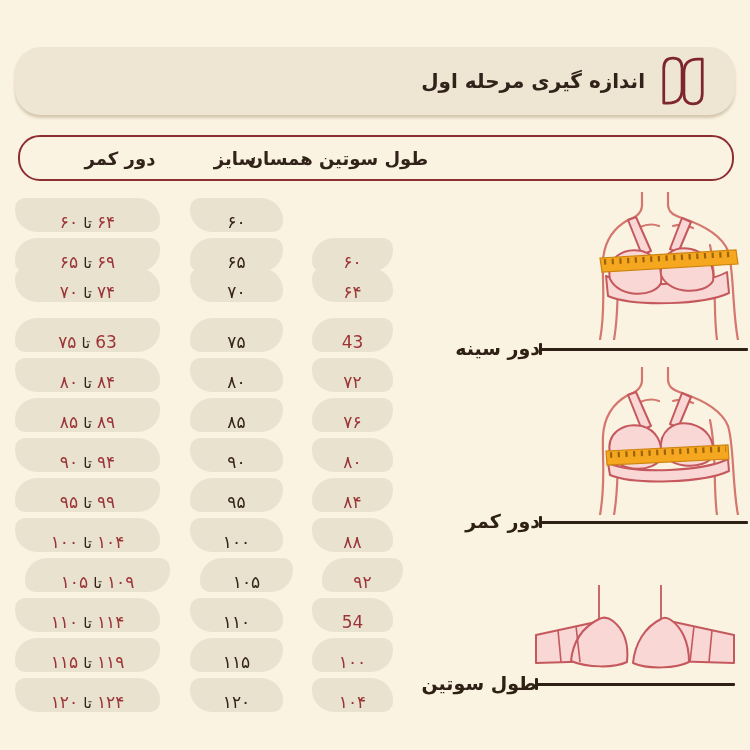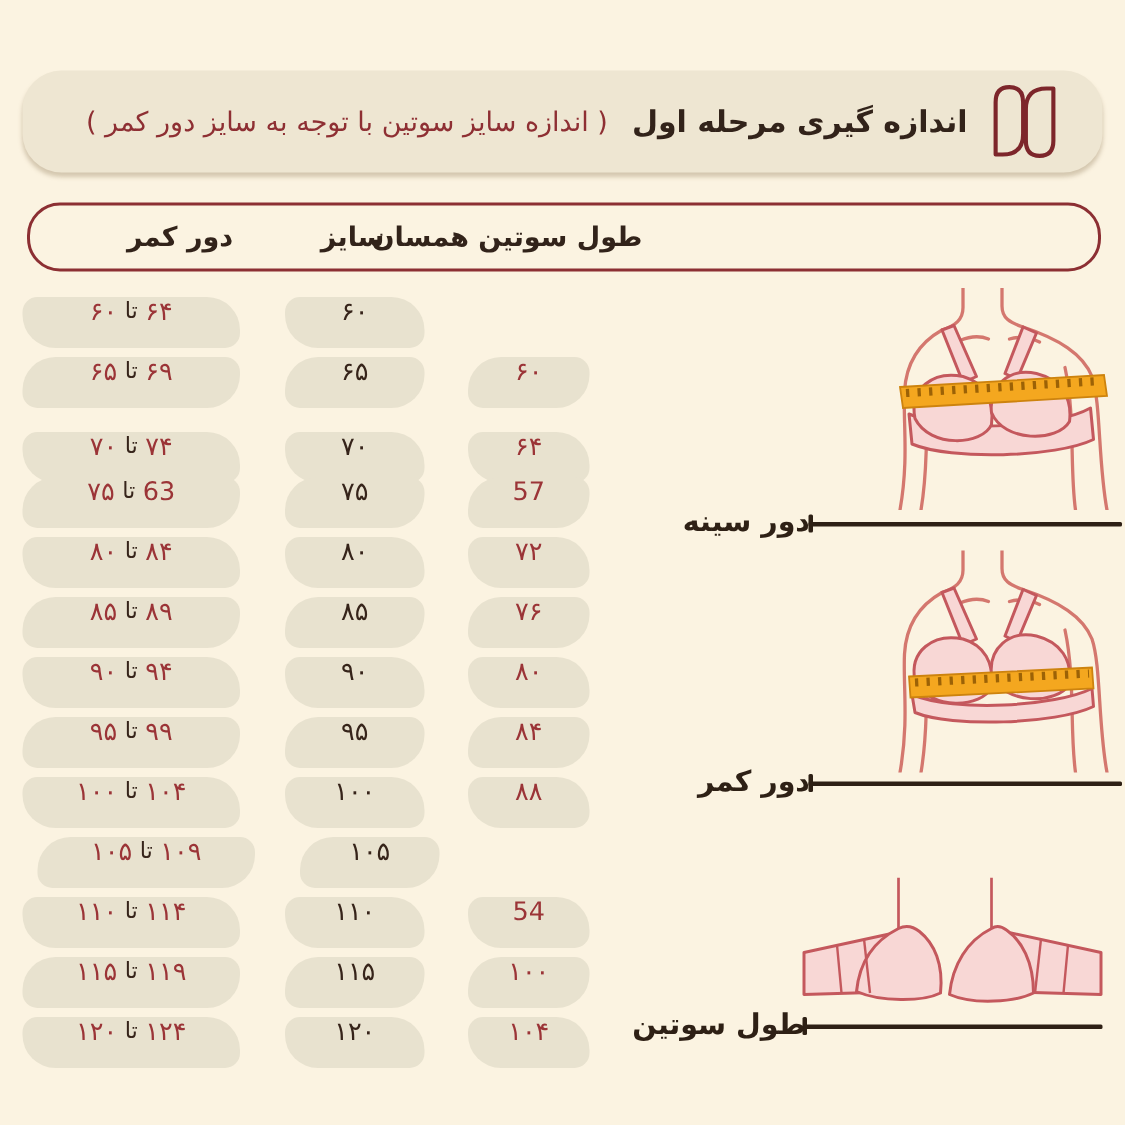--- a/index.html
+++ b/index.html
@@ -27,21 +27,21 @@
     position:absolute;top:0;height:100%;display:flex;align-items:center;justify-content:center;
     font-size:18px;font-weight:700;color:#32231a;direction:rtl;white-space:nowrap;
   }
   .col-waist{left:40px;width:120px}
   .col-size{left:165px;width:100px}
   .col-bra{left:238px;width:160px}
   
   .row{position:absolute;left:0;width:750px;height:34px}
   .cell{
     position:absolute;top:0;height:34px;background:#e8e2cf;
-    display:flex;align-items:flex-start;justify-content:center;
+    display:flex;align-items:flex-end;justify-content:center;
     font-size:17px;color:#9b3437;
   }
   .c-waist{left:15px;width:145px;gap:5px;direction:ltr}
   .c-size{left:190px;width:93px;color:#36241a}
   .c-bra{left:312px;width:81px}
   .alt-a{border-radius:10px 22px 10px 22px}
   .alt-b{border-radius:22px 10px 22px 10px}
   .ta{color:#36241a;font-size:15px}
   
   .figure{position:absolute}
@@ -54,21 +54,20 @@
 </style>
 </head>
 <body>
 
 <div class="card">
   <svg width="44" height="52" viewBox="0 0 48 56">
     <path d="M3,52 V14 Q3,3 13,3 Q23,3 23,14 V37 Q23,52 8,52 Z" fill="none" stroke="#7d262b" stroke-width="3" stroke-linejoin="round"></path>
     <path d="M45,4 V42 Q45,53 35,53 Q25,53 25,42 V19 Q25,4 40,4 Z" fill="none" stroke="#7d262b" stroke-width="3" stroke-linejoin="round"></path>
   </svg>
   <span class="card-title">اندازه گیری مرحله اول</span>
-  <span class="card-sub">( اندازه سایز سوتین با توجه به سایز دور کمر )</span>
 </div>
 
 <div class="thead">
   <div class="col col-waist">دور کمر</div>
   <div class="col col-bra">طول سوتین همسان</div>
   <div class="col col-size">سایز</div>
 </div>
 
 <div id="rows">
     <div class="row" style="top: 198px;">
@@ -81,37 +80,37 @@
     </div>
     <div class="row" style="top: 238px;">
       <div class="cell c-waist alt-b">
         <span>۶۵</span>
         <span class="ta">تا</span>
         <span>۶۹</span>
       </div>
       <div class="cell c-size alt-b">۶۵</div>
       <div class="cell c-bra alt-b">۶۰</div>
     </div>
-    <div class="row" style="top: 288px;">
+    <div class="row" style="top: 268px;">
       <div class="cell c-waist alt-a">
         <span>۷۰</span>
         <span class="ta">تا</span>
         <span>۷۴</span>
       </div>
       <div class="cell c-size alt-a">۷۰</div>
       <div class="cell c-bra alt-a">۶۴</div>
     </div>
     <div class="row" style="top: 318px;">
       <div class="cell c-waist alt-b">
         <span>۷۵</span>
         <span class="ta">تا</span>
         <span>63</span>
       </div>
       <div class="cell c-size alt-b">۷۵</div>
-      <div class="cell c-bra alt-b">57</div>
+      <div class="cell c-bra alt-b">43</div>
     </div>
     <div class="row" style="top: 358px;">
       <div class="cell c-waist alt-a">
         <span>۸۰</span>
         <span class="ta">تا</span>
         <span>۸۴</span>
       </div>
       <div class="cell c-size alt-a">۸۰</div>
       <div class="cell c-bra alt-a">۷۲</div>
     </div>
@@ -151,20 +150,21 @@
       <div class="cell c-size alt-a">۱۰۰</div>
       <div class="cell c-bra alt-a">۸۸</div>
     </div>
     <div class="row" style="top: 558px; margin-left: 10px;">
       <div class="cell c-waist alt-b">
         <span>۱۰۵</span>
         <span class="ta">تا</span>
         <span>۱۰۹</span>
       </div>
       <div class="cell c-size alt-b">۱۰۵</div>
+      <div class="cell c-bra alt-b">۹۲</div>
     </div>
     <div class="row" style="top: 598px;">
       <div class="cell c-waist alt-a">
         <span>۱۱۰</span>
         <span class="ta">تا</span>
         <span>۱۱۴</span>
       </div>
       <div class="cell c-size alt-a">۱۱۰</div>
       <div class="cell c-bra alt-a">54</div>
     </div>

